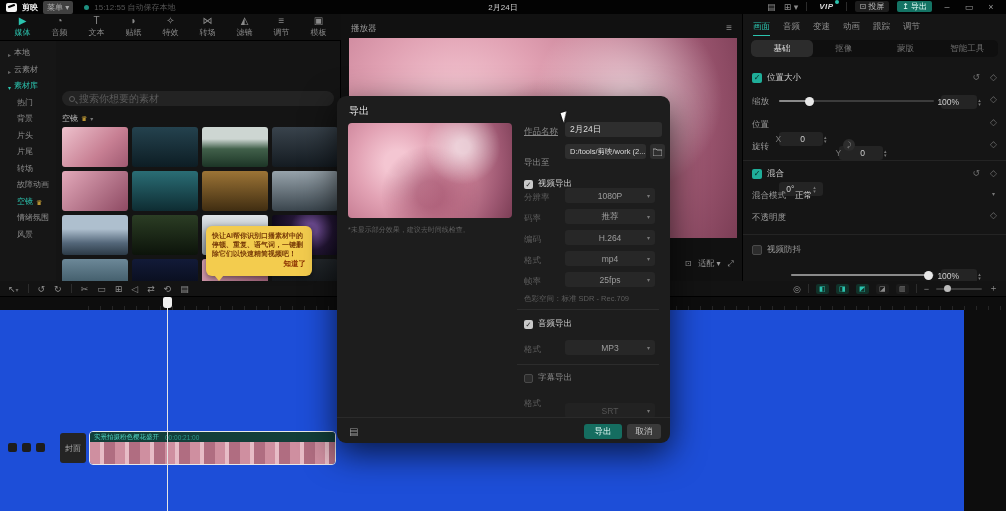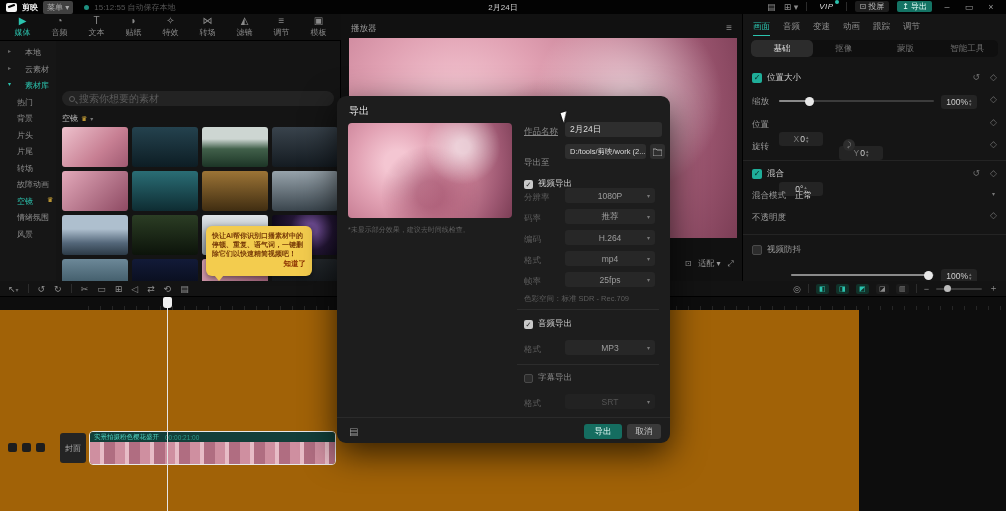--- a/index.html
+++ b/index.html
@@ -10,34 +10,34 @@
   .row { display:flex; align-items:center; }
 
   
   #titlebar { left:0; top:0; width:1006px; height:14px; background:#030303; font-size:8px; color:#999; }
   .logo-mark { width:11px; height:9px; background:#f5f5f5; border-radius:2px; position:relative; }
   .logo-mark:after { content:""; position:absolute; left:2px; top:2px; width:7px; height:2px; background:#030303; transform:rotate(-20deg); }
   .menu-pill { background:#404040; border-radius:2px; padding:1px 4px; color:#aaa; }
   .dot-teal { width:5px; height:5px; border-radius:50%; background:#1e8f80; display:inline-block; }
   .tb-btn { height:11px; padding:0 5px; border-radius:2px; background:#1d1d1d; color:#bbb; display:flex; align-items:center; gap:2px; font-size:8px; }
   .tb-btn.teal { background:#147364; color:#e8fffb; }
-  .vip { font-style:italic; font-weight:normal; letter-spacing:0.5px; color:#d9d9d9; position:relative; padding:0 4px; }
+  .vip { font-style:italic; font-weight:bold; letter-spacing:0.5px; color:#d9d9d9; position:relative; padding:0 4px; }
   .vip i { position:absolute; right:-1px; top:-2px; width:4px; height:4px; background:#2bc3ae; border-radius:50%; }
   .winctl { color:#9a9a9a; font-size:9px; width:14px; text-align:center; }
 
   
   #ribbon { left:0; top:14px; width:341px; height:27px; background:#101010; border-bottom:1px solid #000; display:flex; align-items:center; padding-left:4px; }
   .ribbon-item { width:37px; display:flex; flex-direction:column; align-items:center; gap:1px; color:#8a8a8a; font-size:8px; }
   .ribbon-item .ric { font-size:10px; line-height:10px; }
   .ribbon-item.active { color:#2bc3ae; }
 
   
   #library { left:0; top:41px; width:341px; height:240px; background:#141414; border-right:1px solid #000; overflow:hidden; }
   #rail { position:absolute; left:0; top:0; width:56px; height:240px; background:#161616; padding:6px 0 0 8px; display:flex; flex-direction:column; gap:5.5px; font-size:8px; color:#8d8d8d; }
-  .rail-item { display:flex; align-items:flex-start; gap:14px; white-space:nowrap; }
+  .rail-item { display:flex; align-items:flex-end; gap:3px; white-space:nowrap; }
   .rail-item .tri { font-size:6px; color:#666; }
   .rail-item.active { color:#2bc3ae; }
   .rail-sub { padding-left:9px; }
   .crown { color:#e8b93c; font-size:7px; }
   #searchbar { left:62px; top:50px; width:272px; height:15px; background:#232323; border-radius:8px; display:flex; align-items:center; gap:4px; padding:0 7px; color:#5c5c5c; font-size:8px; }
   .mag { width:6px; height:6px; border:1px solid #5c5c5c; border-radius:50%; position:relative; flex:0 0 auto; }
   .mag:after { content:""; position:absolute; left:5px; top:5px; width:3px; height:1px; background:#5c5c5c; transform:rotate(45deg); }
   #searchbar input { background:transparent; border:none; outline:none; color:#777; font-size:10px; width:220px; }
   #searchbar input::placeholder { color:#5c5c5c; }
   #lib-title { left:62px; top:72px; font-size:8px; color:#bbb; display:flex; gap:3px; align-items:center; }
@@ -79,38 +79,38 @@
   
   #inspector { left:743px; top:14px; width:263px; height:267px; background:#151515; overflow:hidden; font-size:8.5px; }
   #itabs { position:absolute; left:10px; top:7px; display:flex; gap:13px; color:#8d8d8d; }
   #itabs .itab.active { color:#2bc3ae; border-bottom:1.5px solid #2bc3ae; padding-bottom:2px; }
   #isubtabs { position:absolute; left:8px; top:26px; width:247px; height:17px; background:#0f0f0f; border-radius:5px; display:flex; color:#6f6f6f; }
   .isub { flex:1; display:flex; align-items:center; justify-content:center; border-radius:5px; }
   .isub.active { background:#2c2c2c; color:#ddd; }
   .check { width:10px; height:10px; border-radius:2px; background:#1fae99; color:#04251f; font-size:8px; line-height:10px; text-align:center; font-weight:bold; flex:0 0 auto; }
   .check.off { background:#2c2c2c; color:transparent; border:1px solid #4a4a4a; }
   .ilabel { color:#9a9a9a; }
-  .ival-box { background:#242424; border-radius:3px; height:14px; display:flex; align-items:center; justify-content:center; gap:1px; color:#cfcfcf; position:relative; }
+  .ival-box { background:#242424; border-radius:3px; height:14px; display:flex; align-items:center; justify-content:center; gap:19px; color:#cfcfcf; position:relative; }
   .stepper { display:flex; flex-direction:column; font-size:5px; line-height:4px; color:#777; }
   .slider { position:relative; height:2px; background:#3c3c3c; border-radius:1px; }
   .slider .fill { position:absolute; left:0; top:0; height:2px; background:#8a8a8a; border-radius:1px; }
   .slider .knob { position:absolute; top:-3.5px; width:9px; height:9px; border-radius:50%; background:#e8e8e8; }
   .kf { color:#6f6f6f; font-size:9px; }
   .reset { color:#6f6f6f; font-size:9px; }
   .hairline { position:absolute; left:0; width:263px; height:1px; background:#242424; }
 
   
   #timeline { left:0; top:281px; width:1006px; height:230px; background:#0d0d0d; }
   #ttools { position:absolute; left:0; top:0; width:1006px; height:16px; background:#131313; border-bottom:1px solid #000; display:flex; align-items:center; padding:0 8px; color:#8d8d8d; font-size:9px; gap:9px; }
   .tsep { width:1px; height:9px; background:#2c2c2c; }
   .toggle-pill { width:13px; height:10px; border-radius:2px; background:#1b1b1b; color:#8a8a8a; font-size:7px; line-height:10px; text-align:center; }
   .toggle-pill.on { background:#113129; color:#2bc3ae; }
   #truler { position:absolute; left:56px; top:16px; width:950px; height:13px; background:#0d0d0d;
     background-image:repeating-linear-gradient(90deg,#262626 0 1px,transparent 1px 12px); background-position:32px 9px; background-size:100% 4px; background-repeat:no-repeat; }
-  #tracks { position:absolute; left:0; top:29px; width:859px; height:201px; background:#a16207; }
+  #tracks { position:absolute; left:0; top:29px; width:964px; height:201px; background:#1d4ed8; }
   #playhead { position:absolute; left:167px; top:16px; width:1px; height:214px; background:#e5e5e5; z-index:3; }
   #playhead .head { position:absolute; left:-4px; top:0; width:9px; height:11px; background:#f0f0f0; border-radius:2px 2px 3px 3px; }
   .track-ctl { width:9px; height:9px; border-radius:2px; background:#1d1d1d; }
   #coverbtn { position:absolute; left:60px; top:123px; width:26px; height:30px; background:#242424; border-radius:3px; color:#aaa; font-size:8px; display:flex; align-items:center; justify-content:center; }
   #clip { position:absolute; left:89px; top:121px; width:247px; height:34px; border:1px solid #e9e9e9; border-radius:4px; overflow:hidden; }
   #clip .chead { height:10px; background:#123e39; color:#4fd3c0; font-size:6.5px; display:flex; align-items:center; gap:6px; padding:0 4px; white-space:nowrap; }
   #clip .cbody { height:23px; background:repeating-linear-gradient(90deg,#cf8fa0 0 10px,#e7bcc6 10px 14px,#b06d81 14px 25px); }
 
   
   #dialog { left:337px; top:96px; width:333px; height:347px; background:#1d1d1d; border-radius:9px; box-shadow:0 10px 34px rgba(0,0,0,.7); z-index:10; font-size:8.5px; }
@@ -522,21 +522,21 @@
         <span class="chev">▾</span>
       </div>
 
     <div class="dhr" style="top:268px;"></div>
 
     <div class="dcheckrow" style="top:276px; color:#8a8a8a;">
       <span class="dcheck off">✓</span>
       <span>字幕导出</span>
     </div>
     <div class="dlabel dim" style="top:302px;">格式</div>
-    <div class="dselect disabled" style="top:298px;">
+    <div class="dselect disabled" style="top:307px;">
         <span>SRT</span>
         <span class="chev">▾</span>
       </div>
 
     <div id="dfooter">
       <span class="publish-ic">▤</span>
       <div class="dbtn primary">导出</div>
       <div class="dbtn cancel">取消</div>
     </div>
   </div>

